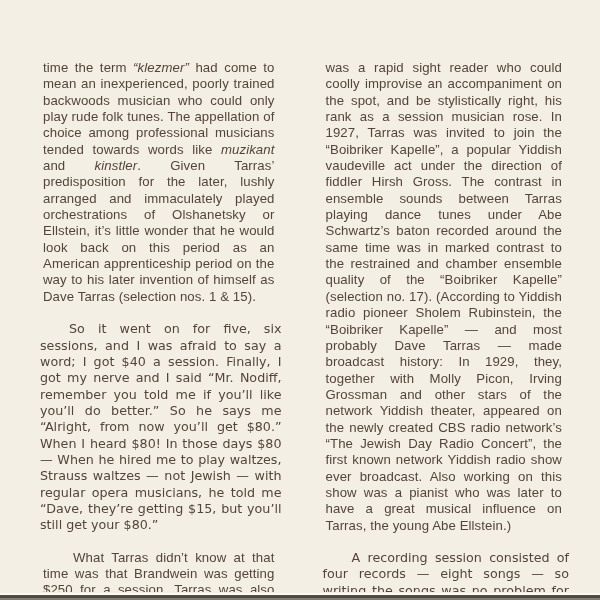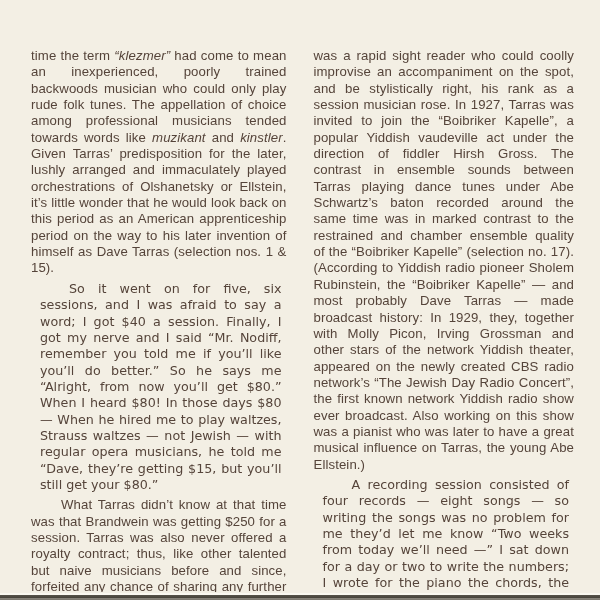--- a/index.html
+++ b/index.html
@@ -33,21 +33,21 @@
     text-align: justify;
     font-size: 13.2px;
     line-height: 16.35px;
     font-weight: 500;
     letter-spacing: 0.1px;
   }
   .column.right {
     width: 269px;
   }
   .column p {
-    margin: 4px;
+    margin: 16px;
     padding: 0;
   }
   .column p.indent {
     text-indent: 30px;
   }
   .column p.quote {
     margin-left: 13px;
     margin-right: 9px;
     text-indent: 29px;
     font-family: "DejaVu Sans", sans-serif;

